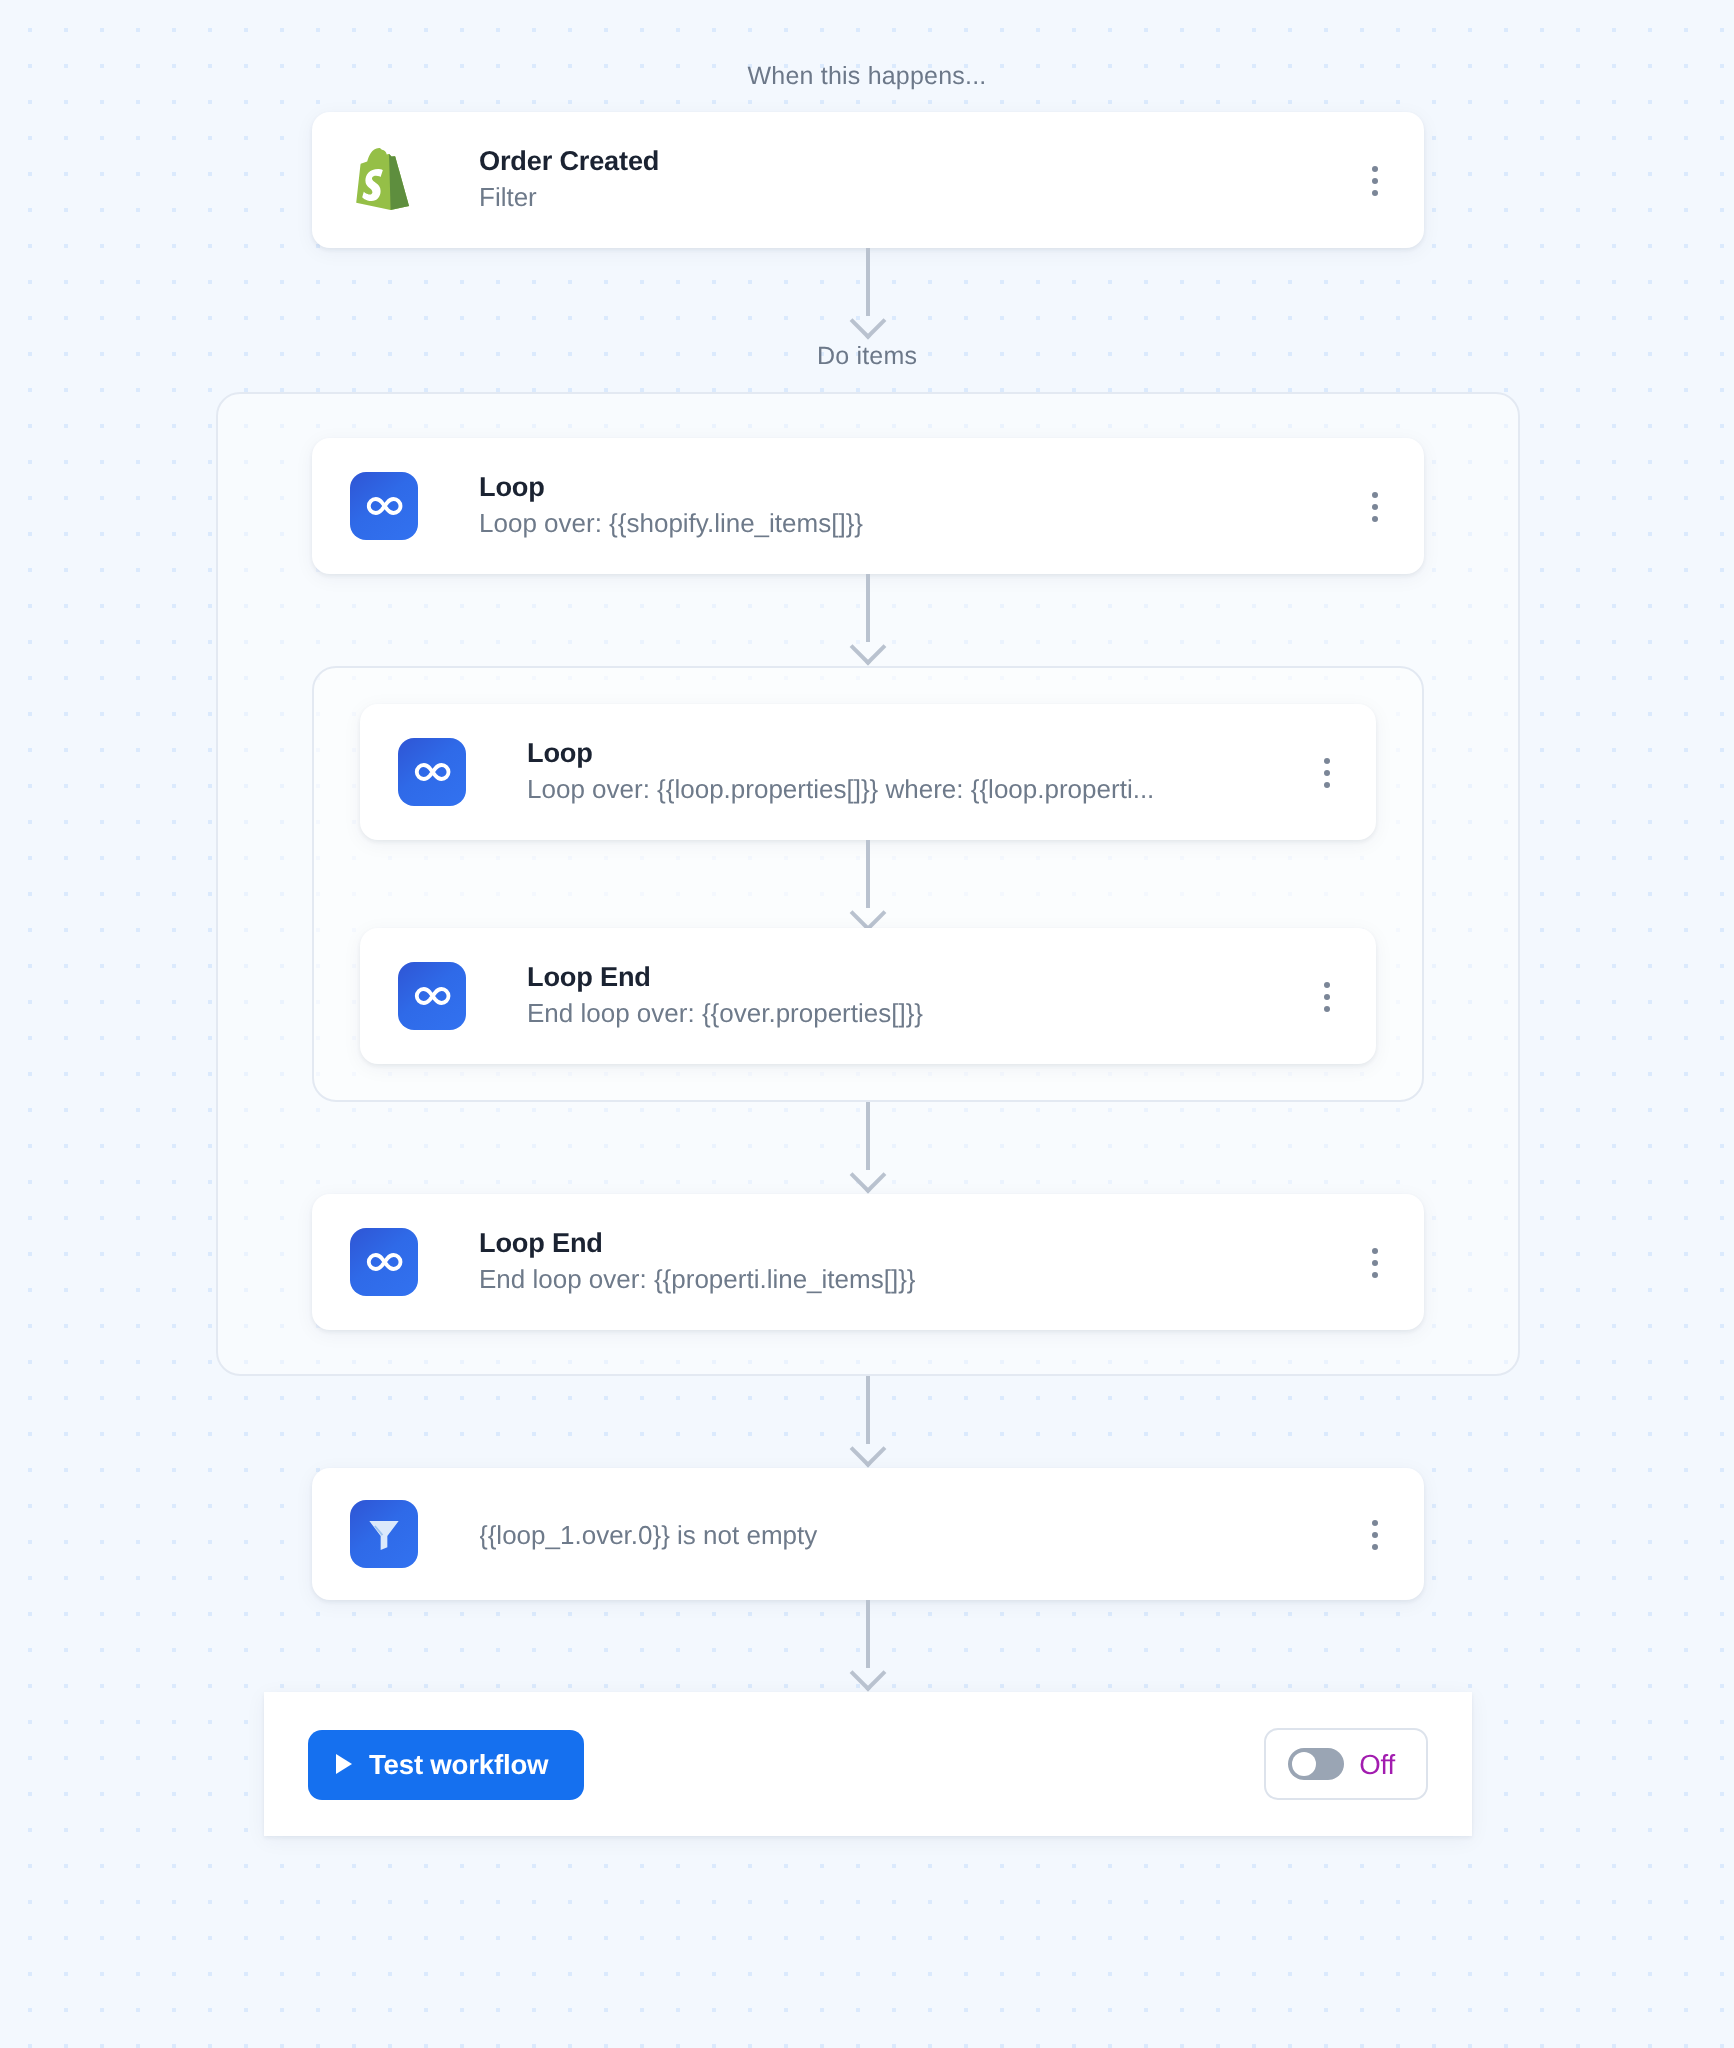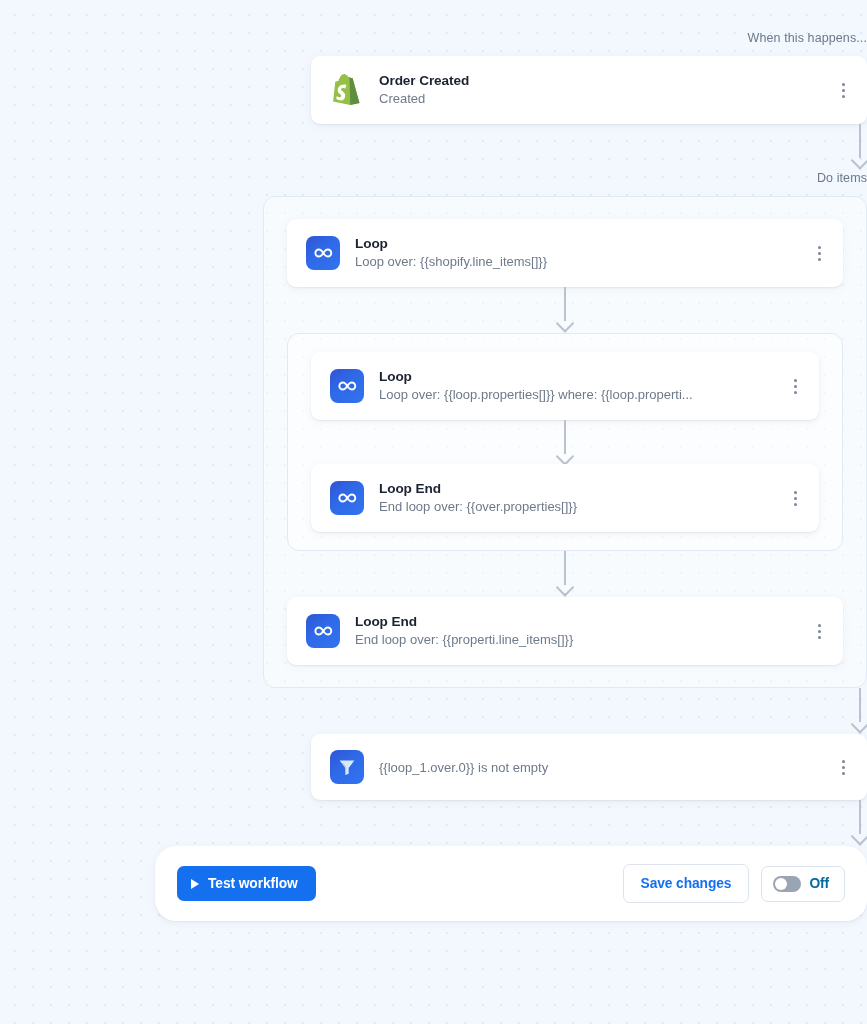--- a/index.html
+++ b/index.html
@@ -18,21 +18,21 @@
     position: relative;
     overflow: hidden;
     -webkit-font-smoothing: antialiased;
   }
 
   .canvas {
     position: absolute;
     inset: 0;
     display: flex;
     flex-direction: column;
-    align-items: flex-end;
+    align-items: center;
     padding-top: 30px;
   }
 
   
   .section-label {
     font-size: 12.5px;
     color: #6c7889;
     letter-spacing: 0.1px;
     text-align: center;
     line-height: 16px;
@@ -43,20 +43,21 @@
   .card {
     width: 556px;
     background: #ffffff;
     border-radius: 9px;
     box-shadow: 0 1px 2px rgba(22,42,76,0.07), 0 2px 10px rgba(22,42,76,0.05);
     display: flex;
     align-items: center;
     padding: 16px 16px 16px 19px;
     min-height: 62px;
     position: relative;
+    gap: 16px;
   }
   .card.inner {
     width: 508px;
   }
 
   .card-icon {
     width: 34px;
     height: 34px;
     border-radius: 8px;
     flex: 0 0 34px;
@@ -140,39 +141,39 @@
     transform: translateX(-50%) rotate(45deg);
     width: 11px;
     height: 11px;
     border-right: 2px solid #b9c2cf;
     border-bottom: 2px solid #b9c2cf;
   }
   .arrow.short { height: 44px; }
 
   
   .loop-box {
-    width: 604px;
+    width: 652px;
     border: 1px solid #e3e9f2;
     border-radius: 12px;
     background: rgba(255,255,255,0.45);
     display: flex;
     flex-direction: column;
     align-items: center;
     padding: 22px 0 22px 0;
   }
   .loop-box.nested {
     width: 556px;
     padding: 18px 0 18px 0;
   }
 
   
   .footer {
-    width: 712px;
-    background: #ffffff;
-    border-radius: 21px;
+    width: 604px;
+    background: #ffffff;
+    border-radius: 0;
     box-shadow: 0 1px 2px rgba(22,42,76,0.06), 0 2px 10px rgba(22,42,76,0.05);
     display: flex;
     align-items: center;
     padding: 18px 22px;
     min-height: 72px;
   }
 
   .btn-test {
     background: #1570ef;
     color: #ffffff;
@@ -237,43 +238,43 @@
     position: absolute;
     top: 2px;
     left: 2px;
     width: 12px;
     height: 12px;
     border-radius: 50%;
     background: #ffffff;
   }
   .toggle-label {
     font-size: 13.8px;
-    font-weight: bold;
-    color: #0369a1;
+    font-weight: normal;
+    color: #a21caf;
     letter-spacing: -0.1px;
   }
 </style>
 </head>
 <body>
 
 <div class="canvas">
 
   <div class="section-label">When this happens...</div>
 
   <div class="card">
     <div class="card-icon icon-shopify">
       <svg width="30" height="33" viewBox="0 0 30 33">
         <path d="M20.6 4.2c-.1-.1-.3-.1-.4-.1l-1.4.1s-1-1-1.1-1.1c-.1-.1-.3-.1-.5-.1l-.8.2c-.4-1.2-1.1-2.3-2.4-2.3h-.1C13.5.3 13 0 12.5 0 8.9 0 7.2 4.5 6.6 6.8l-2.5.8c-.8.2-.8.3-.9 1L1.1 27.4 18.3 31l9.3-2c-.1-.1-6.9-24.6-7-24.8z" fill="#95bf47"></path>
         <path d="M20.2 4.1l-1.4.1s-1-1-1.1-1.1c-.1 0-.1-.1-.2-.1L18.3 31l9.3-2s-6.9-24.6-7-24.8c-.1-.1-.3-.1-.4-.1z" fill="#5e8e3e"></path>
         <path d="M14.4 11.1l-1.1 3.4s-1-.6-2.3-.6c-1.9 0-2 1.2-2 1.5 0 1.6 4.3 2.2 4.3 6.1 0 3-1.9 5-4.5 5-3.1 0-4.7-1.9-4.7-1.9l.8-2.7s1.6 1.4 3 1.4c.9 0 1.3-.7 1.3-1.2 0-2.1-3.5-2.2-3.5-5.8 0-3 2.1-5.8 6.4-5.8 1.6-.1 2.3.6 2.3.6z" fill="#fff"></path>
       </svg>
     </div>
     <div class="card-text">
       <div class="card-title">Order Created</div>
-      <div class="card-sub">Created</div>
+      <div class="card-sub">Filter</div>
     </div>
     <div class="kebab">
       <span></span>
         <span></span>
         <span></span>
     </div>
   </div>
 
   <div class="arrow"></div>
 
@@ -381,21 +382,20 @@
   </div>
 
   <div class="arrow"></div>
 
   <div class="footer">
     <button class="btn-test">
       <span class="play-tri"></span>
       <span>Test workflow</span>
     </button>
     <div class="footer-right">
-      <button class="btn-save">Save changes</button>
       <div class="toggle-wrap">
         <span class="toggle-track">
           <span class="toggle-knob"></span>
         </span>
         <span class="toggle-label">Off</span>
       </div>
     </div>
   </div>
 
 </div>

